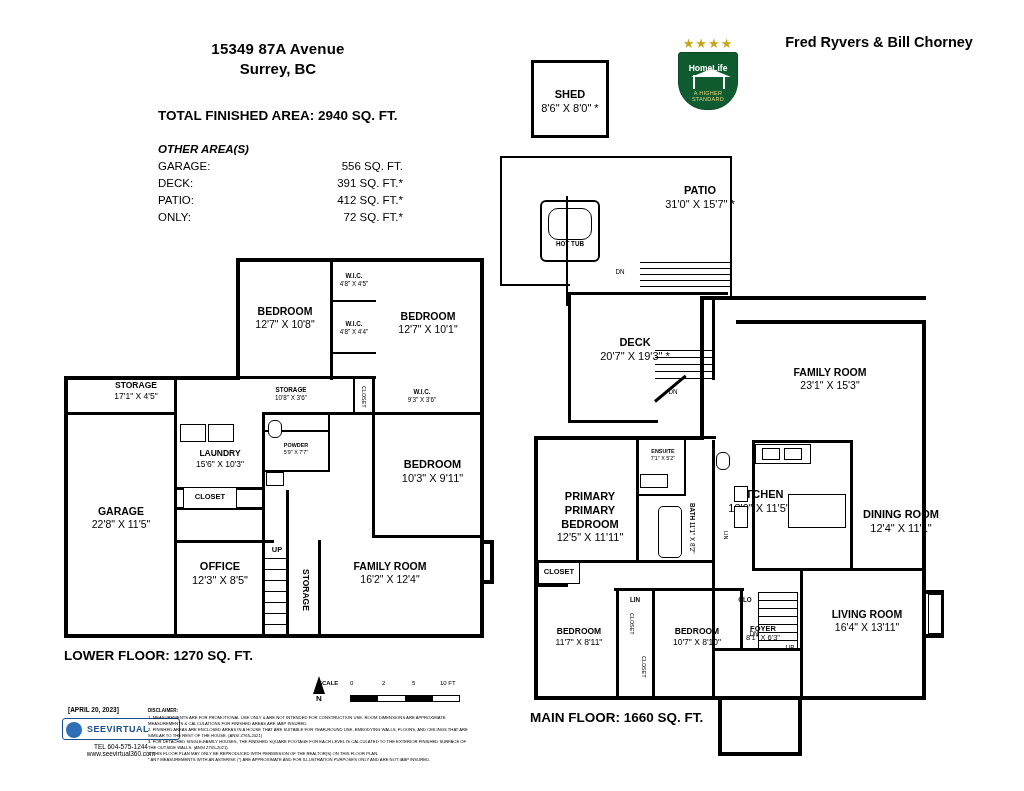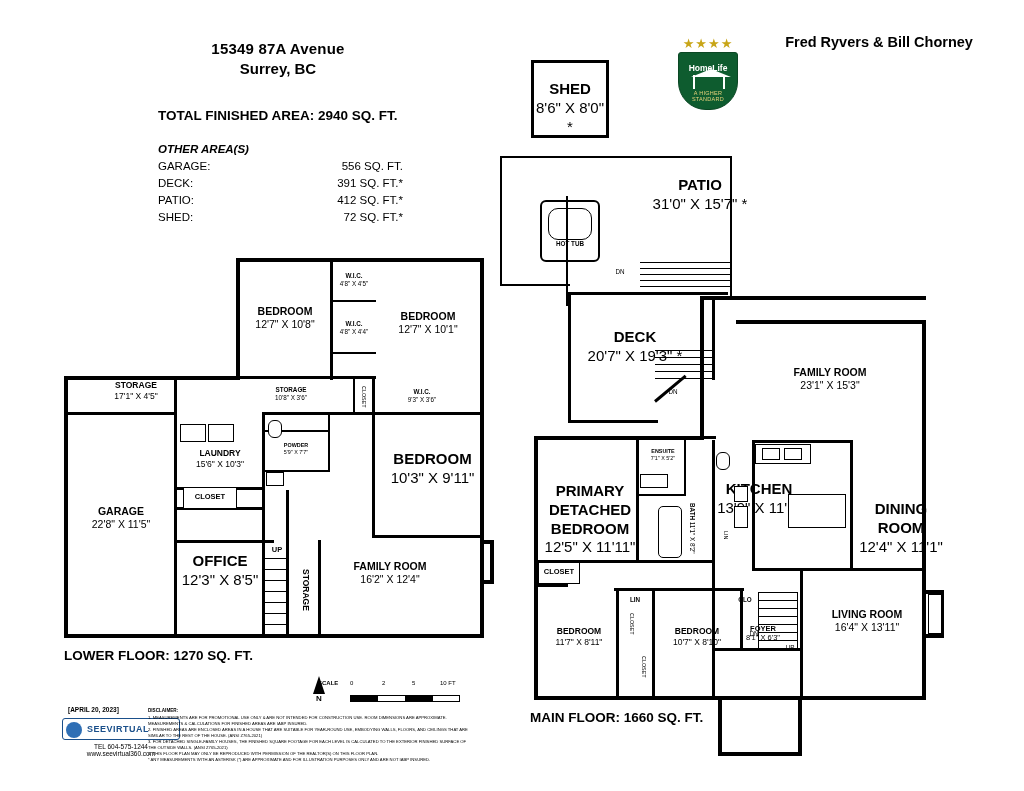--- a/index.html
+++ b/index.html
@@ -51,21 +51,21 @@
     border-left:20px solid transparent; border-right:20px solid transparent; border-bottom:8px solid #fff;
   }
   #logo .shield .sub { position:absolute; left:0; bottom:7px; width:100%; text-align:center; color:#e7d27a; font-size:5.5px; letter-spacing:.3px;}
 
   
   .wall { position:absolute; background:#000; }
   .room { position:absolute; border:1px solid #000; background:#fff; }
   .lbl { position:absolute; text-align:center; line-height:1.25; }
   .lbl .n { font-weight:bold; }
   .t11 { font-size:10.5px; }
-  .t10 { font-size:15px; }
+  .t10 { font-size:11px;margin-top:8px; }
   .t9  { font-size:8.5px; }
   .t8  { font-size:7.5px; }
   .t7  { font-size:6.3px; }
   .t6  { font-size:5.4px; }
   .vert { writing-mode:vertical-rl; text-orientation:mixed; }
 
   .thick { border:3px solid #000; background:#fff; }
   .thin  { border:1px solid #000; background:#fff; }
   .med   { border:2px solid #000; background:#fff; }
 
@@ -118,21 +118,21 @@
   </div>
   <div class="row">
     <span class="k">DECK:</span>
     <span class="v">391 SQ. FT.*</span>
   </div>
   <div class="row">
     <span class="k">PATIO:</span>
     <span class="v">412 SQ. FT.*</span>
   </div>
   <div class="row">
-    <span class="k">SHED:</span>
+    <span class="k">ONLY:</span>
     <span class="v">72 SQ. FT.*</span>
   </div>
 </div>
 
 <div class="abs" id="logo">
   <div class="stars">★★★★</div>
   <div class="shield">
     <div class="hl">HomeLife</div>
     <div class="roof"></div>
     <div class="sub">A HIGHER STANDARD</div>
@@ -361,21 +361,21 @@
 <div class="lbl t10" style="left:856px; top:500px; width:90px;">
   <div class="n">DINING ROOM</div>
   <div>12'4" X 11'1"</div>
 </div>
 <div class="lbl t11" style="left:812px; top:608px; width:110px;">
   <div class="n">LIVING ROOM</div>
   <div>16'4" X 13'11"</div>
 </div>
 <div class="lbl t10" style="left:544px; top:482px; width:92px;">
   <div class="n">PRIMARY</div>
-  <div class="n">DETACHED BEDROOM</div>
+  <div class="n">PRIMARY BEDROOM</div>
   <div>12'5" X 11'11"</div>
 </div>
 <div class="lbl t6" style="left:640px; top:448px; width:46px;">
   <div class="n">ENSUITE</div>
   <div>7'1" X 5'2"</div>
 </div>
 <div class="lbl t7 vert" style="left:688px; top:498px; height:60px;">
   <span class="n">BATH</span>
   <span>11'1" X 8'2"</span>
 </div>

